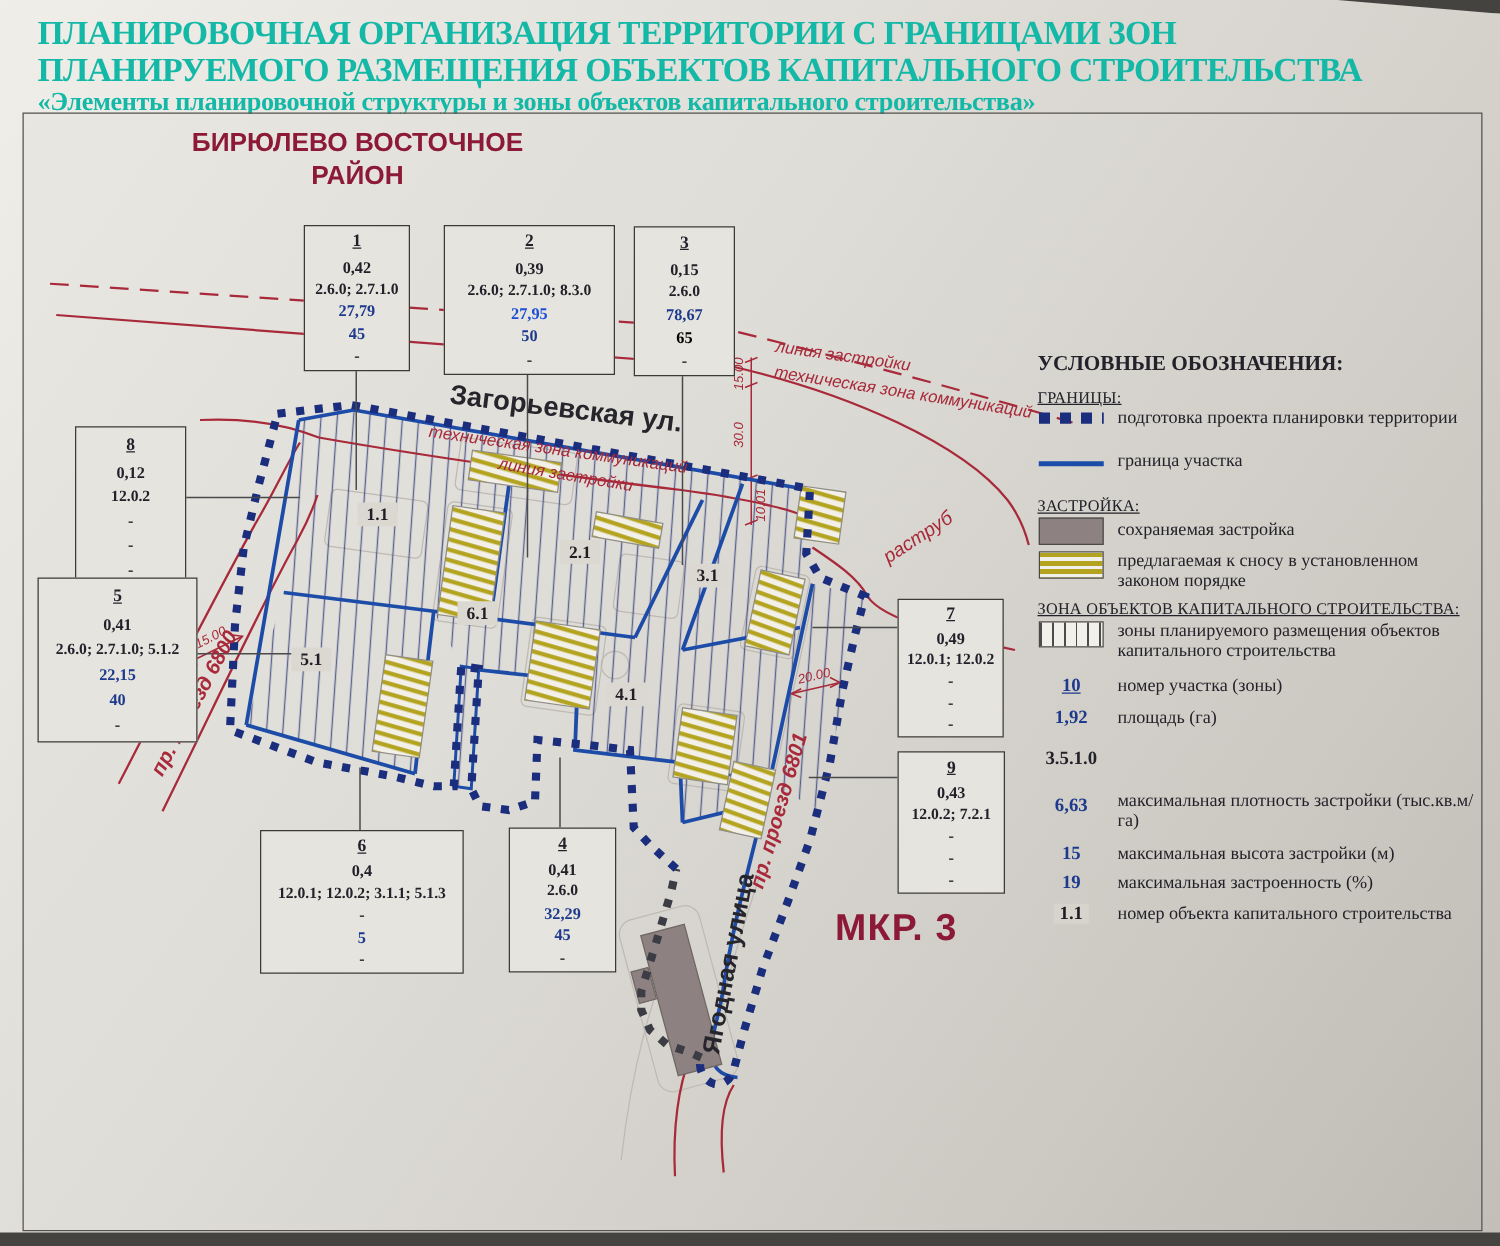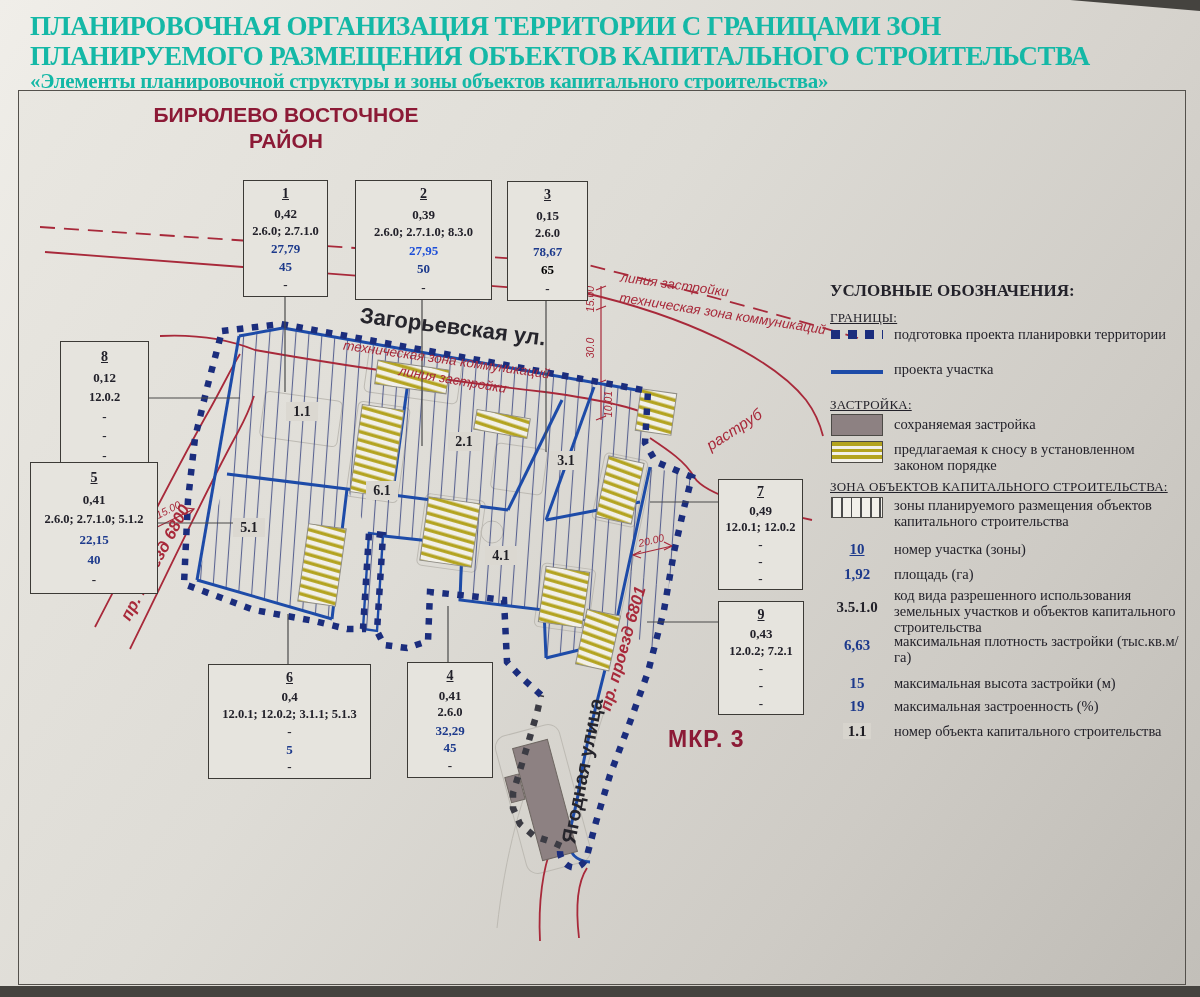--- a/index.html
+++ b/index.html
@@ -21,21 +21,21 @@
   .title-l2{top:42px;font-size:27px;}
   .title-l3{top:70px;font-size:21px;letter-spacing:-0.3px;}
   .panel{
     position:absolute;left:18px;top:90px;width:1166px;height:893px;
     border:1.5px solid #54514c;
     background:linear-gradient(125deg,#e9e7e1 0%,#dedcd6 40%,#cecbc5 75%,#bfbcb6 100%);
   }
   .region-label{position:absolute;left:150px;top:102px;width:272px;text-align:center;
     color:#8c1a36;font-family:"Liberation Sans",sans-serif;font-weight:bold;font-size:21px;line-height:1.25;}
   .mkr-label{position:absolute;left:668px;top:726px;color:#8c1a36;
-    font-family:"Liberation Sans",sans-serif;font-weight:bold;font-size:23px;letter-spacing:1px;}
+    font-family:"Liberation Sans",sans-serif;font-weight:bold;font-size:30px;letter-spacing:1px;}
   svg.map{position:absolute;left:0;top:0;width:1200px;height:997px;}
 
   
   .pbox{
     position:absolute;border:1.6px solid #3c3a36;background:#e6e4de;
     display:flex;flex-direction:column;justify-content:space-evenly;align-items:center;
     font-weight:bold;color:#22212a;text-align:center;z-index:3;
   }
   .bx-num{font-size:14px;text-decoration:underline;}
   .bx-line{font-size:13px;line-height:1;}
@@ -322,21 +322,21 @@
 <div class="legend">
   <div class="lg-title">УСЛОВНЫЕ ОБОЗНАЧЕНИЯ:</div>
   <div class="lg-head" style="top:29px;">ГРАНИЦЫ:</div>
 
   <div class="lg-row" style="top:45px;">
     <span class="lg-sample"><span class="sw sw-dots"></span></span>
     <span class="lg-text">подготовка проекта планировки территории</span>
   </div>
   <div class="lg-row" style="top:80px;">
     <span class="lg-sample"><span class="sw sw-line"></span></span>
-    <span class="lg-text">проекта участка</span>
+    <span class="lg-text">граница участка</span>
   </div>
 
   <div class="lg-head" style="top:116px;">ЗАСТРОЙКА:</div>
   <div class="lg-row" style="top:133px;">
     <span class="lg-sample"><span class="sw sw-gray"></span></span>
     <span class="lg-text" style="margin-top:2px;">сохраняемая застройка</span>
   </div>
   <div class="lg-row" style="top:160px;">
     <span class="lg-sample"><span class="sw sw-yellow"></span></span>
     <span class="lg-text">предлагаемая к сносу в установленном законом порядке</span>
@@ -351,21 +351,20 @@
   <div class="lg-row" style="top:260px;">
     <span class="lg-sample blue-num lg-u">10</span>
     <span class="lg-text">номер участка (зоны)</span>
   </div>
   <div class="lg-row" style="top:285px;">
     <span class="lg-sample blue-num">1,92</span>
     <span class="lg-text">площадь (га)</span>
   </div>
   <div class="lg-row" style="top:306px;">
     <span class="lg-sample" style="margin-top:12px;">3.5.1.0</span>
-    <span class="lg-text">код вида разрешенного использования земельных участков и объектов капитального строительства</span>
   </div>
   <div class="lg-row" style="top:352px;">
     <span class="lg-sample blue-num" style="margin-top:4px;">6,63</span>
     <span class="lg-text">максимальная плотность застройки (тыс.кв.м/га)</span>
   </div>
   <div class="lg-row" style="top:394px;">
     <span class="lg-sample blue-num">15</span>
     <span class="lg-text">максимальная высота застройки (м)</span>
   </div>
   <div class="lg-row" style="top:417px;">

